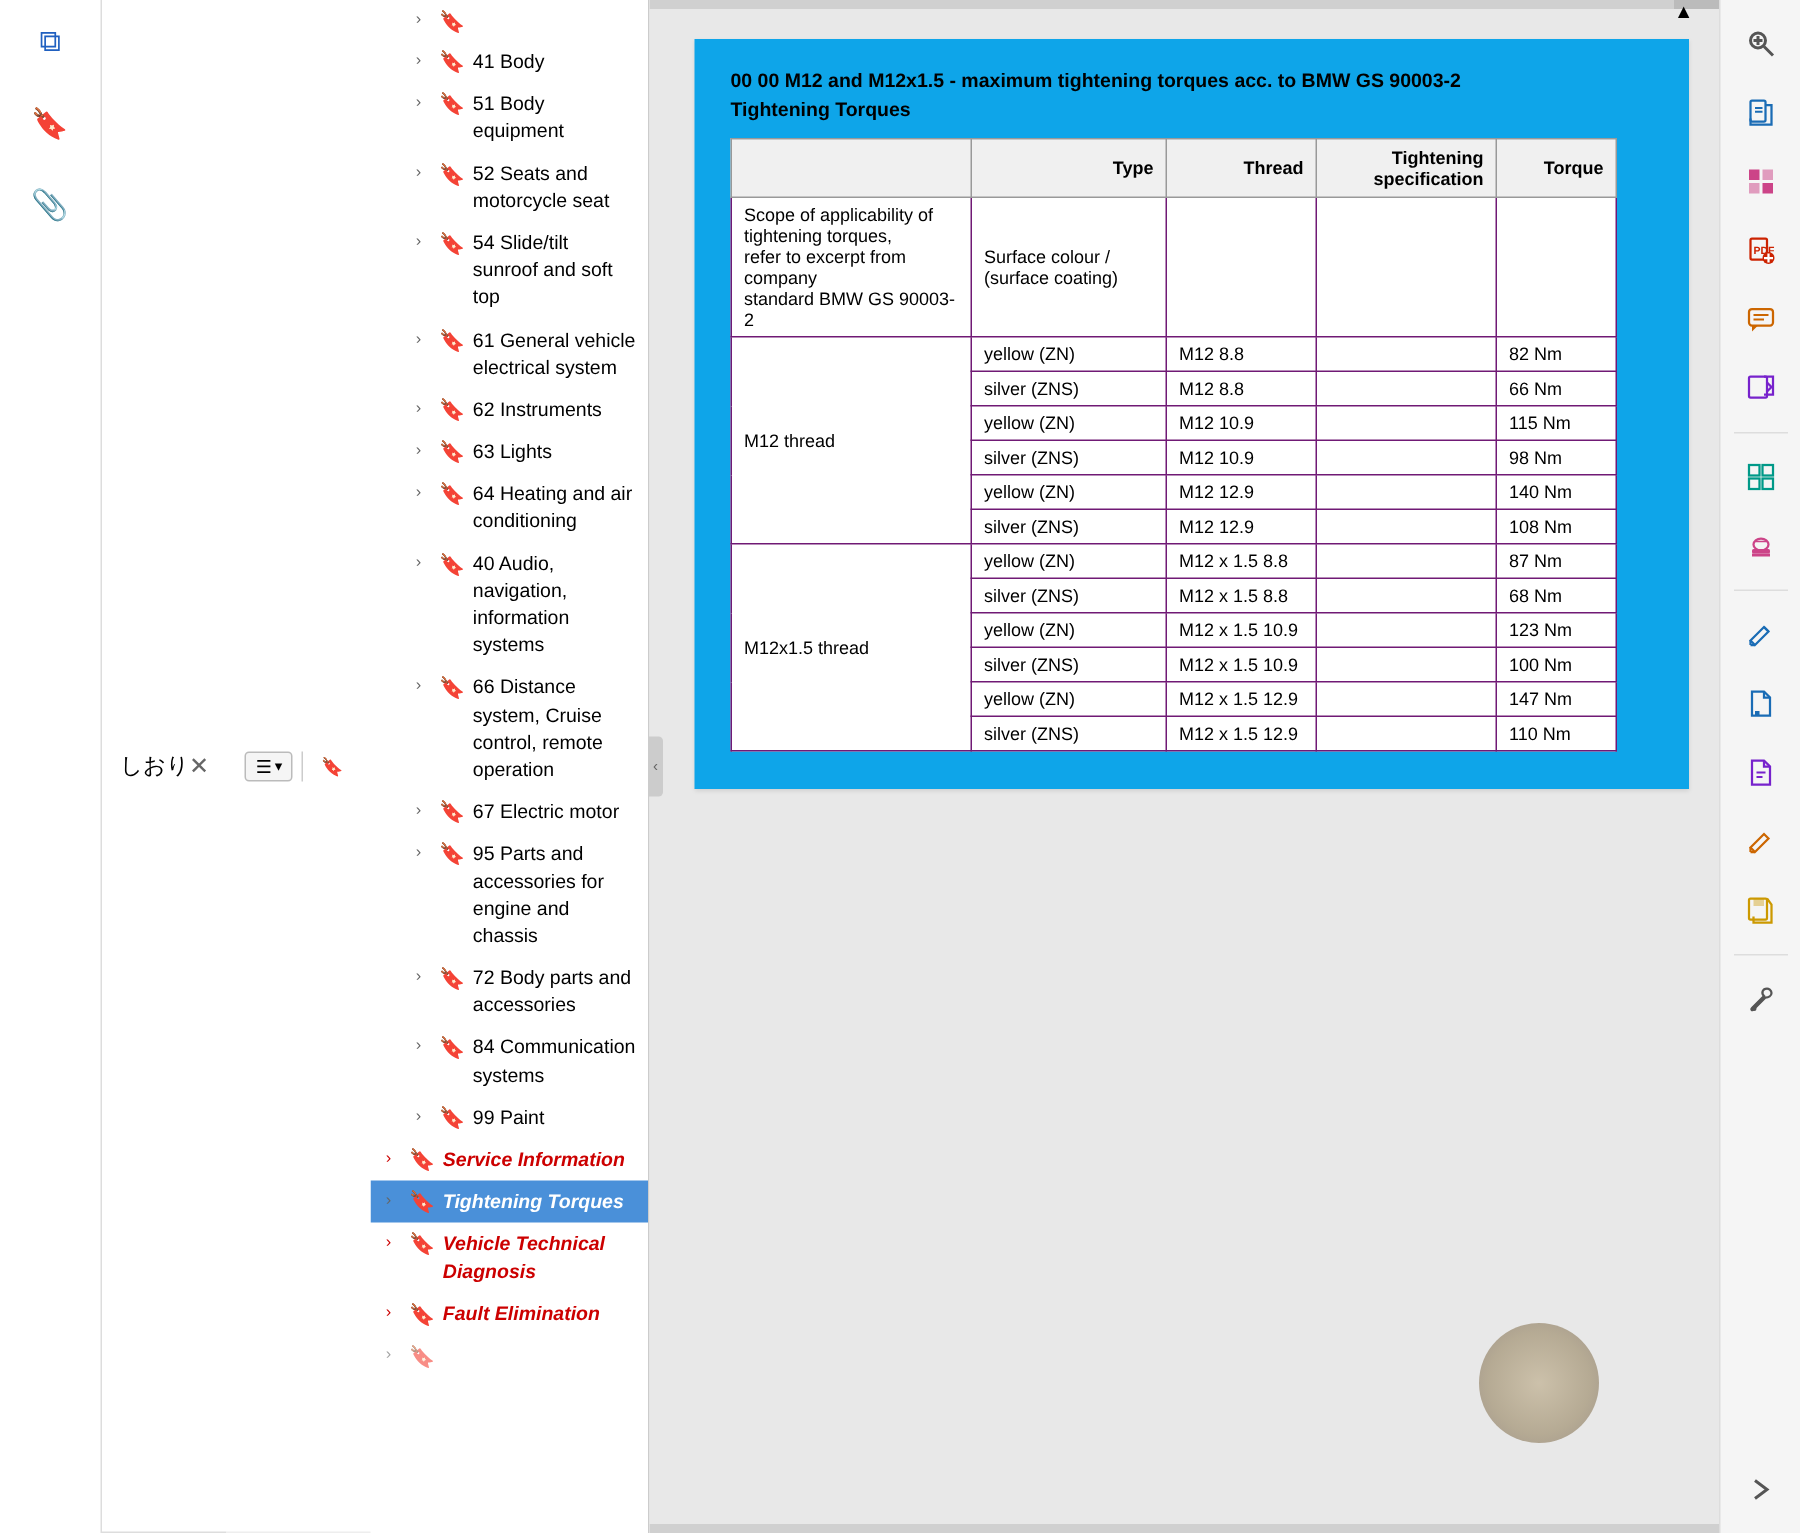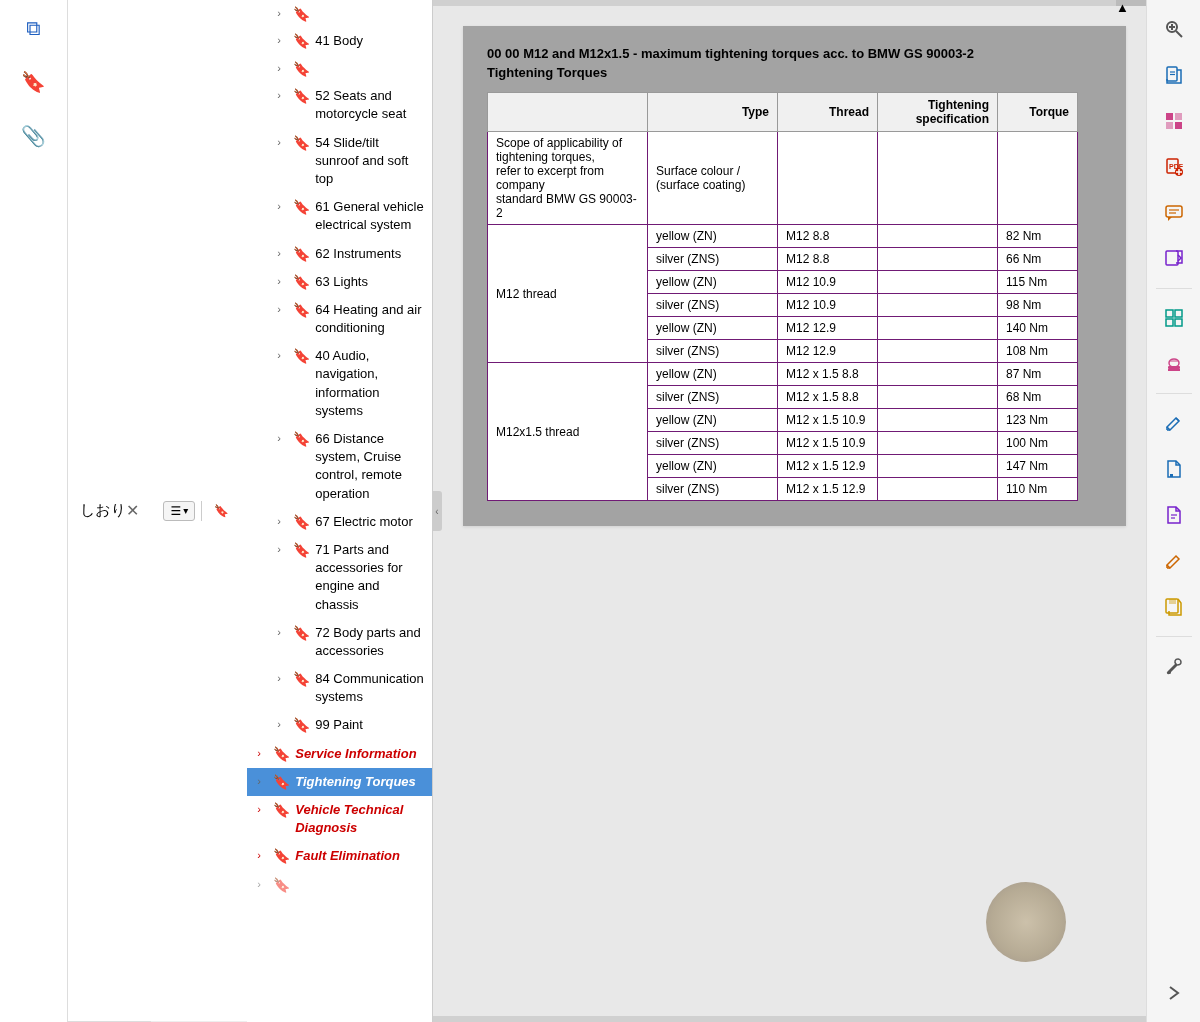--- a/index.html
+++ b/index.html
@@ -278,20 +278,21 @@
 
     <div class="sidebar-item item-indent-1">
       <span class="chevron">›</span>
       <span class="item-icon" style="color:#c00;">🔖</span>
       <span class="item-label">41 Body</span>
     </div>
 
     <div class="sidebar-item item-indent-1">
       <span class="chevron">›</span>
       <span class="item-icon" style="color:#c00;">🔖</span>
+      <span class="item-label">51 Body equipment</span>
     </div>
 
     <div class="sidebar-item item-indent-1">
       <span class="chevron">›</span>
       <span class="item-icon" style="color:#c00;">🔖</span>
       <span class="item-label">52 Seats and motorcycle seat</span>
     </div>
 
     <div class="sidebar-item item-indent-1">
       <span class="chevron">›</span>
@@ -337,21 +338,21 @@
 
     <div class="sidebar-item item-indent-1">
       <span class="chevron">›</span>
       <span class="item-icon" style="color:#c00;">🔖</span>
       <span class="item-label">67 Electric motor</span>
     </div>
 
     <div class="sidebar-item item-indent-1">
       <span class="chevron">›</span>
       <span class="item-icon" style="color:#c00;">🔖</span>
-      <span class="item-label">71 Parts and accessories for engine and chassis</span>
+      <span class="item-label">95 Parts and accessories for engine and chassis</span>
     </div>
 
     <div class="sidebar-item item-indent-1">
       <span class="chevron">›</span>
       <span class="item-icon" style="color:#c00;">🔖</span>
       <span class="item-label">72 Body parts and accessories</span>
     </div>
 
     <div class="sidebar-item item-indent-1">
       <span class="chevron">›</span>
@@ -399,21 +400,21 @@
   <div class="collapse-handle">‹</div>
 </div>
 
 <div class="main-content">
 
   <div style="height:6px; background:#d0d0d0; display:flex; align-items:center; justify-content:flex-end;">
     <div style="width:30px; height:6px; background:#bbb;">▲</div>
   </div>
 
   <div class="main-scrollable">
-    <div style="background:#a3a3a3; padding: 20px 24px; max-width: 700px; min-height: 500px; box-shadow: 0 1px 3px rgba(0,0,0,0.1);">
+    <div style="background:#0ea5e9; padding: 20px 24px; max-width: 700px; min-height: 500px; box-shadow: 0 1px 3px rgba(0,0,0,0.1);">
       <div class="doc-title">00 00 M12 and M12x1.5 - maximum tightening torques acc. to BMW GS 90003-2</div>
       <div class="doc-subtitle">Tightening Torques</div>
 
       <table class="torque-table">
         <colgroup>
           <col style="width:160px;">
           <col style="width:130px;">
           <col style="width:100px;">
           <col style="width:120px;">
           <col style="width:80px;">

